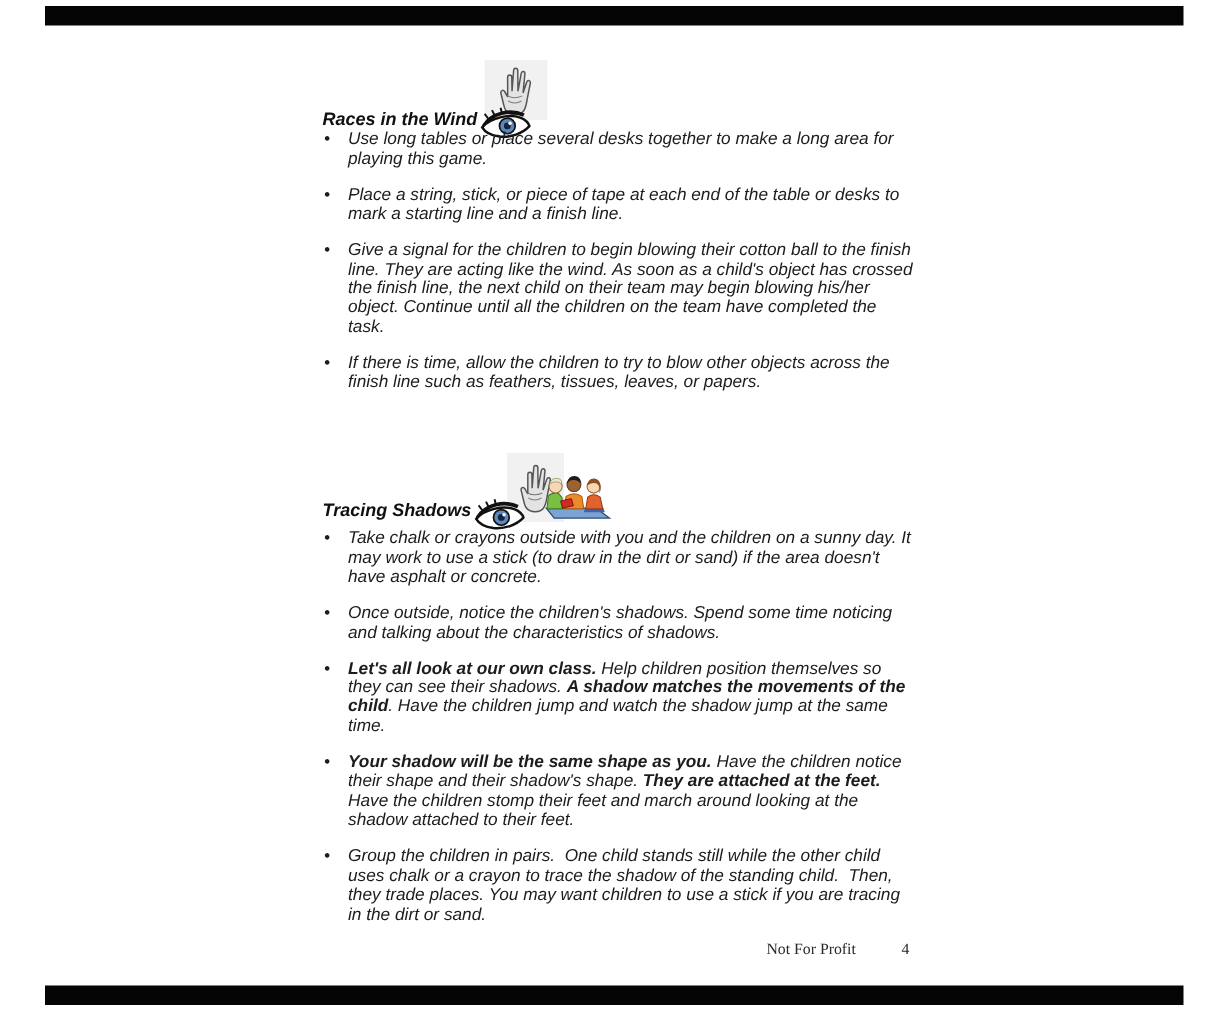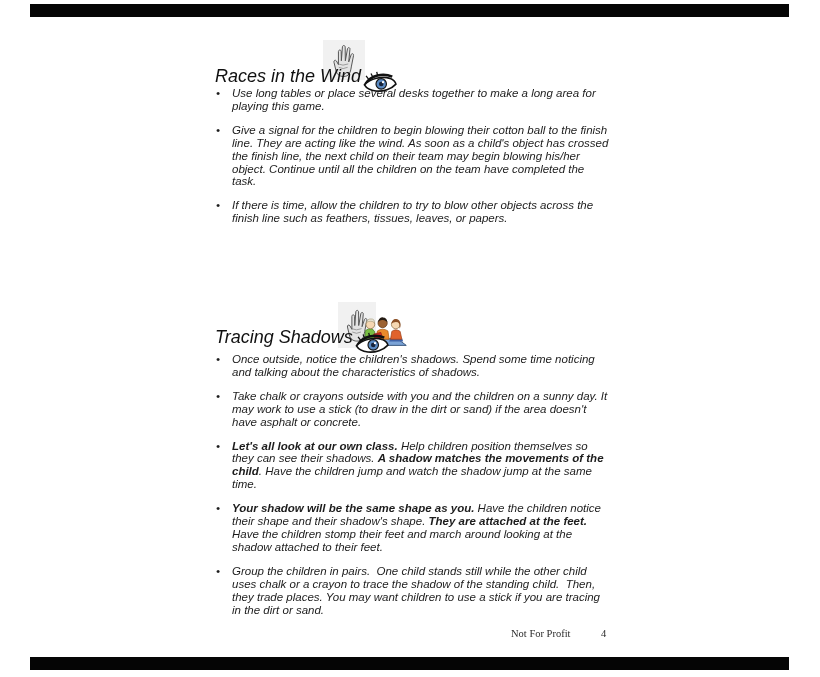--- a/index.html
+++ b/index.html
@@ -10,23 +10,23 @@
     overflow: hidden;
     font-family: "Liberation Sans", sans-serif;
     color: #1c1c1c;
   }
   .bar { position: absolute; left: 30px; width: 759px; height: 13px; background: #050505; }
   .bar-top { top: 4px; }
   .bar-bottom { top: 657px; }
 
   .heading {
     position: absolute;
-    display: flex; align-items: flex-start;
-    font-weight: normal; font-style: italic;
-    font-size: 18px; color: #101010;
+    display: flex; align-items: center;
+    font-weight: bold; font-style: italic;
+    font-size: 12px; color: #101010;
     white-space: nowrap;
   }
   .heading .eye { display: inline-block; width: 36px; height: 26px; transform: translateY(5px); margin-left: 1px; }
   .h-1 { left: 215px; top: 66px; }
   .h-2 { left: 215px; top: 327px; }
 
   .hand-box {
     position: absolute;
     background: #f1f1f1;
     display: flex; align-items: center; justify-content: center;
@@ -118,20 +118,21 @@
         </svg>
     </div>
     <div class="heading h-1">
       <span>Races in the Wind</span>
         <span class="eye"><svg viewBox="0 0 44 28">
             <use href="#def-eye"></use>
           </svg></span>
     </div>
     <ul class="bullets ul-1">
         <li><span>Use long tables or place several desks together to make a long area for playing this game.</span></li>
+        <li><span>Place a string, stick, or piece of tape at each end of the table or desks to mark a starting line and a finish line.</span></li>
         <li><span>Give a signal for the children to begin blowing their cotton ball to the finish line. They are acting like the wind. As soon as a child's object has crossed the finish line, the next child on their team may begin blowing his/her object. Continue until all the children on the team have completed the task.</span></li>
         <li><span>If there is time, allow the children to try to blow other objects across the finish line such as feathers, tissues, leaves, or papers.</span></li>
       </ul>
   </section>
 
   <section>
     <div class="hand-box hand-2">
       <svg viewBox="0 0 40 48">
           <use href="#def-hand"></use>
         </svg>
@@ -141,22 +142,22 @@
           <use href="#def-kids"></use>
         </svg>
     </div>
     <div class="heading h-2">
       <span>Tracing Shadows</span>
         <span class="eye"><svg viewBox="0 0 44 28">
             <use href="#def-eye"></use>
           </svg></span>
     </div>
     <ul class="bullets ul-2">
+        <li><span>Take chalk or crayons outside with you and the children on a sunny day. It may work to use a stick (to draw in the dirt or sand) if the area doesn't have asphalt or concrete.</span></li>
         <li><span>Once outside, notice the children's shadows. Spend some time noticing and talking about the characteristics of shadows.</span></li>
-        <li><span>Take chalk or crayons outside with you and the children on a sunny day. It may work to use a stick (to draw in the dirt or sand) if the area doesn't have asphalt or concrete.</span></li>
         <li><span class="b">Let's all look at our own class.</span><span> Help children position themselves so they can see their shadows. </span><span class="b">A shadow matches the movements of the child</span><span>. Have the children jump and watch the shadow jump at the same time.</span></li>
         <li><span class="b">Your shadow will be the same shape as you.</span><span> Have the children notice their shape and their shadow's shape. </span><span class="b">They are attached at the feet.</span><span> Have the children stomp their feet and march around looking at the shadow attached to their feet.</span></li>
         <li><span>Group the children in pairs.  One child stands still while the other child uses chalk or a crayon to trace the shadow of the standing child.  Then, they trade places. You may want children to use a stick if you are tracing in the dirt or sand.</span></li>
       </ul>
   </section>
 
   <div class="footer">
     <span class="flabel">Not For Profit</span>
     <span class="fpage">4</span>
   </div>

